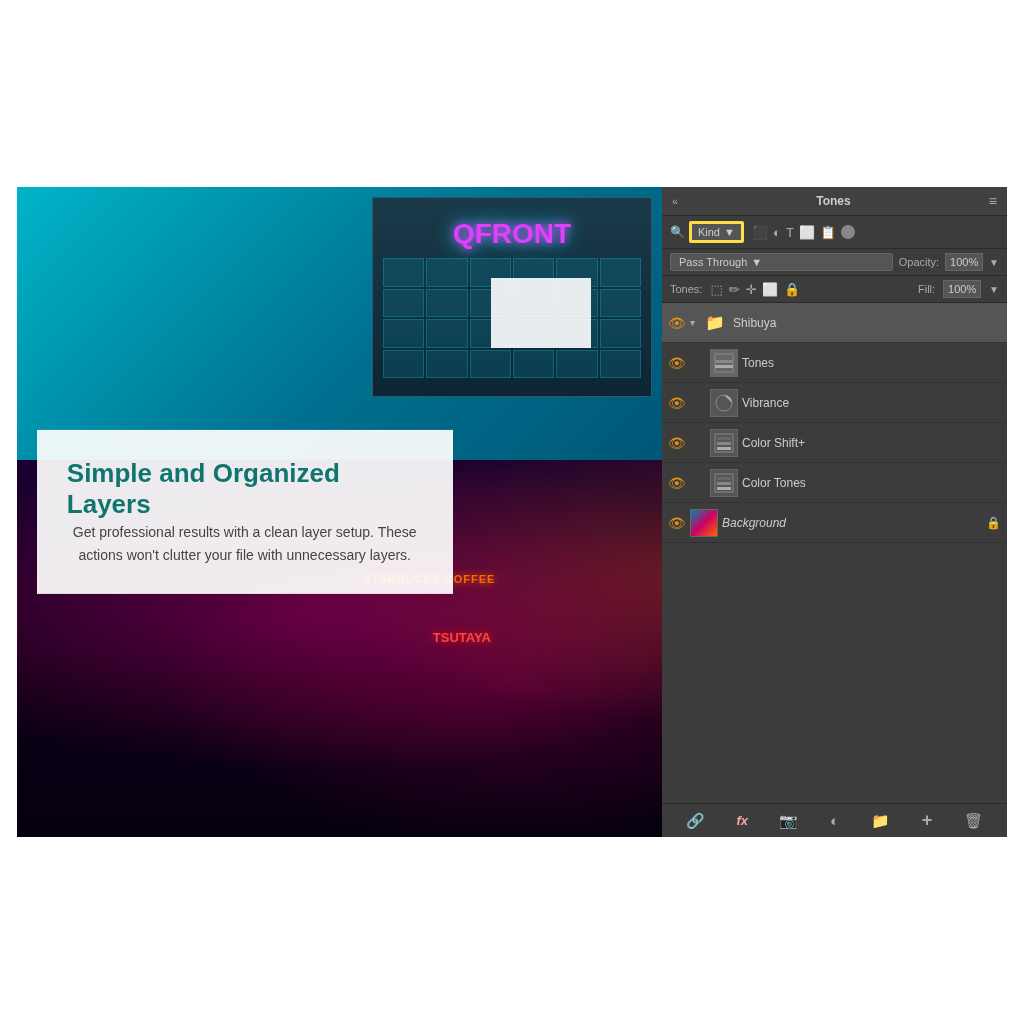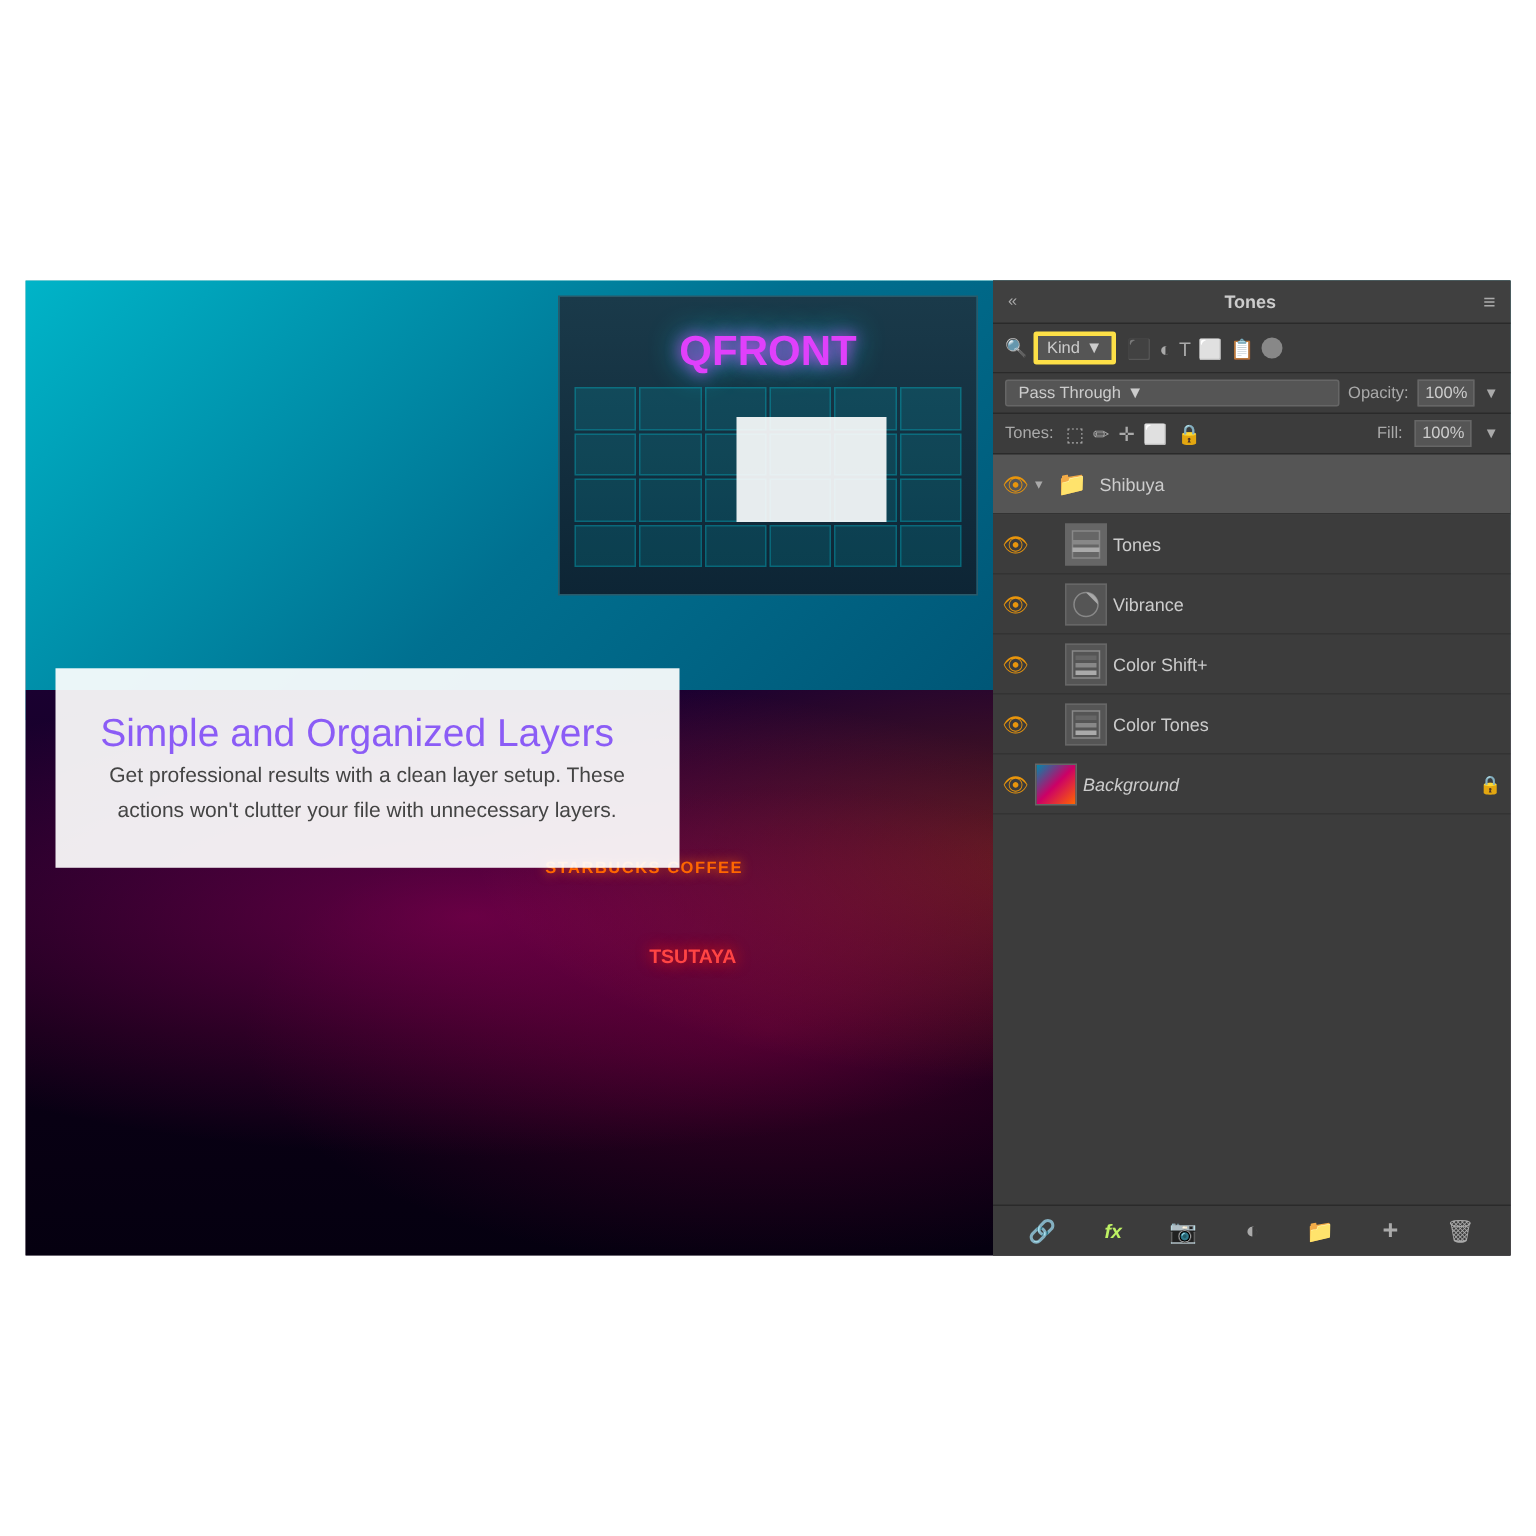--- a/index.html
+++ b/index.html
@@ -146,22 +146,22 @@
       left: 2%;
       transform: translateY(-50%);
       width: 42%;
       background: rgba(255,255,255,0.92);
       padding: 28px 30px;
       z-index: 10;
     }
 
     .overlay-heading {
       font-size: 26px;
-      font-weight: 400;
-      color: #8b5cf6;
+      font-weight: 700;
+      color: #0f766e;
       margin-bottom: 1px;
       line-height: 1.2;
     }
 
     .overlay-body {
       font-size: 14px;
       color: #444;
       line-height: 1.6;
       text-align: center;
     }
@@ -625,21 +625,21 @@
           <span class="eye-icon">👁</span>
           <div class="bg-thumb layer-thumb"></div>
           <span class="layer-name italic">Background</span>
           <span class="layer-lock">🔒</span>
         </div>
 
       </div>
 
       <div class="panel-toolbar">
         <span class="toolbar-icon">🔗</span>
-        <span class="toolbar-icon" style="font-style:italic; font-weight:bold; font-size:13px; color:#bef264;">fx</span>
+        <span class="toolbar-icon" style="font-style:italic; font-weight:bold; font-size:13px; color:#fca5a5;">fx</span>
         <span class="toolbar-icon">📷</span>
         <span class="toolbar-icon">◐</span>
         <span class="toolbar-icon">📁</span>
         <span class="toolbar-icon" style="font-size:18px; font-weight:bold;">+</span>
         <span class="toolbar-icon">🗑</span>
       </div>
 
     </div>
 
   </div>

